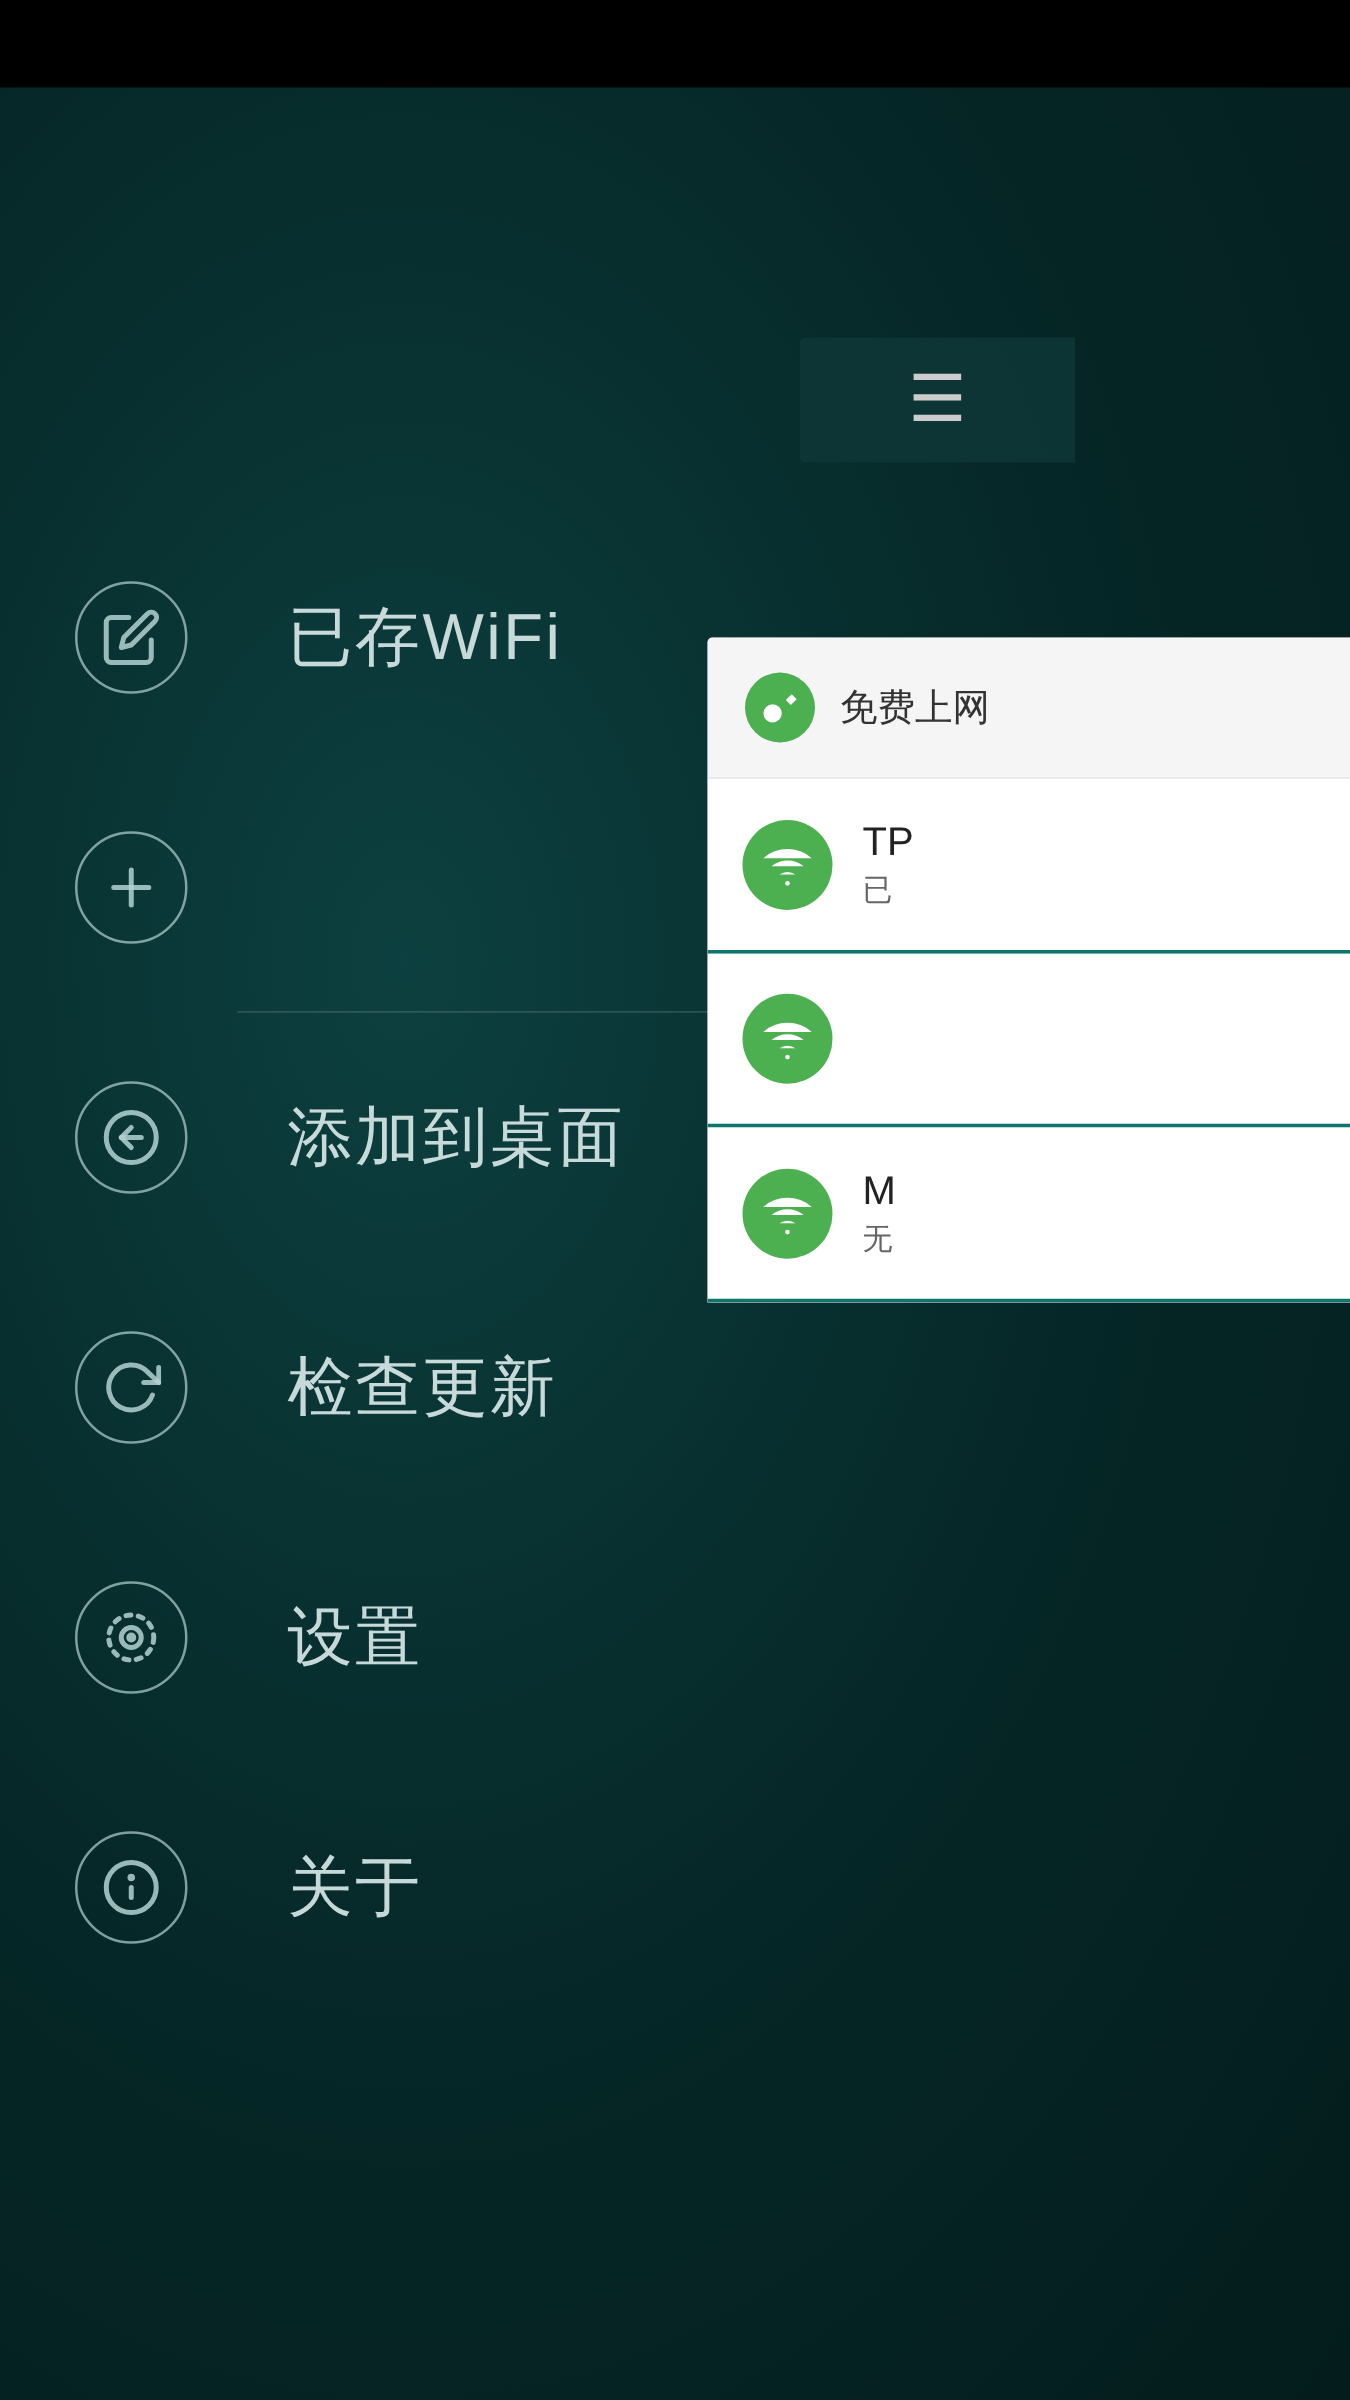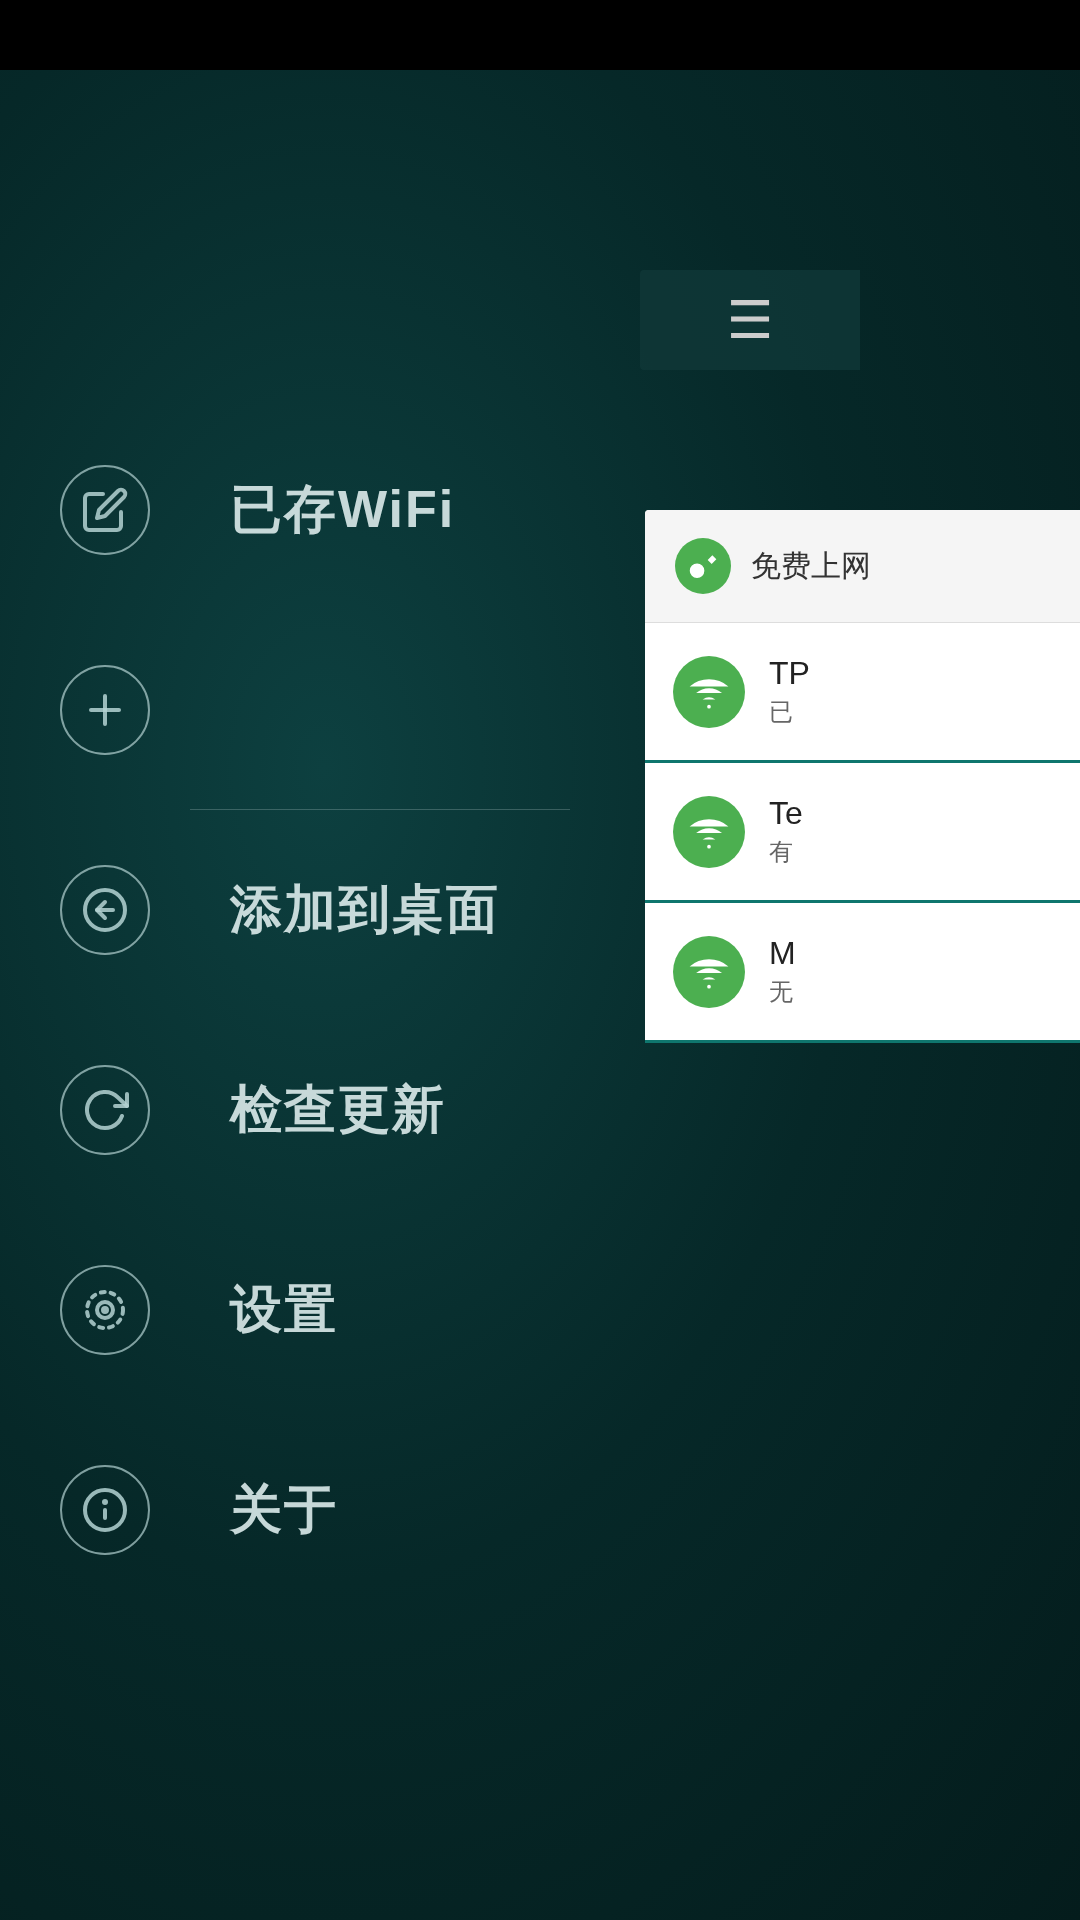--- a/index.html
+++ b/index.html
@@ -102,30 +102,30 @@
       width: 48px;
       height: 48px;
       stroke: rgba(180, 210, 210, 0.85);
       fill: none;
       stroke-width: 2;
     }
 
     .menu-label {
       color: rgba(220, 235, 235, 0.9);
       font-size: 52px;
-      font-weight: 700;
+      font-weight: 400;
       letter-spacing: 2px;
     }
 
     
     .wifi-panel {
       position: absolute;
       top: 510px;
       right: 0;
-      width: 435px;
+      width: 514px;
       background: #f0f0f0;
       border-radius: 4px 0 0 0;
       z-index: 20;
       overflow: hidden;
     }
 
     .wifi-panel-header {
       background: #f5f5f5;
       padding: 28px 30px;
       display: flex;
@@ -312,24 +312,20 @@
 
   <div class="wifi-list-item">
     <div class="wifi-signal-icon">
       <svg viewBox="0 0 24 24">
         <path d="M5 12.55a11 11 0 0 1 14.08 0"></path>
         <path d="M1.42 9a16 16 0 0 1 21.16 0"></path>
         <path d="M8.53 16.11a6 6 0 0 1 6.95 0"></path>
         <circle cx="12" cy="20" r="1" fill="white"></circle>
       </svg>
     </div>
-    <div class="wifi-item-info">
-      <div class="wifi-item-name">Te</div>
-      <div class="wifi-item-status">有</div>
-    </div>
   </div>
 
   <div class="wifi-list-item">
     <div class="wifi-signal-icon">
       <svg viewBox="0 0 24 24">
         <path d="M5 12.55a11 11 0 0 1 14.08 0"></path>
         <path d="M1.42 9a16 16 0 0 1 21.16 0"></path>
         <path d="M8.53 16.11a6 6 0 0 1 6.95 0"></path>
         <circle cx="12" cy="20" r="1" fill="white"></circle>
       </svg>

